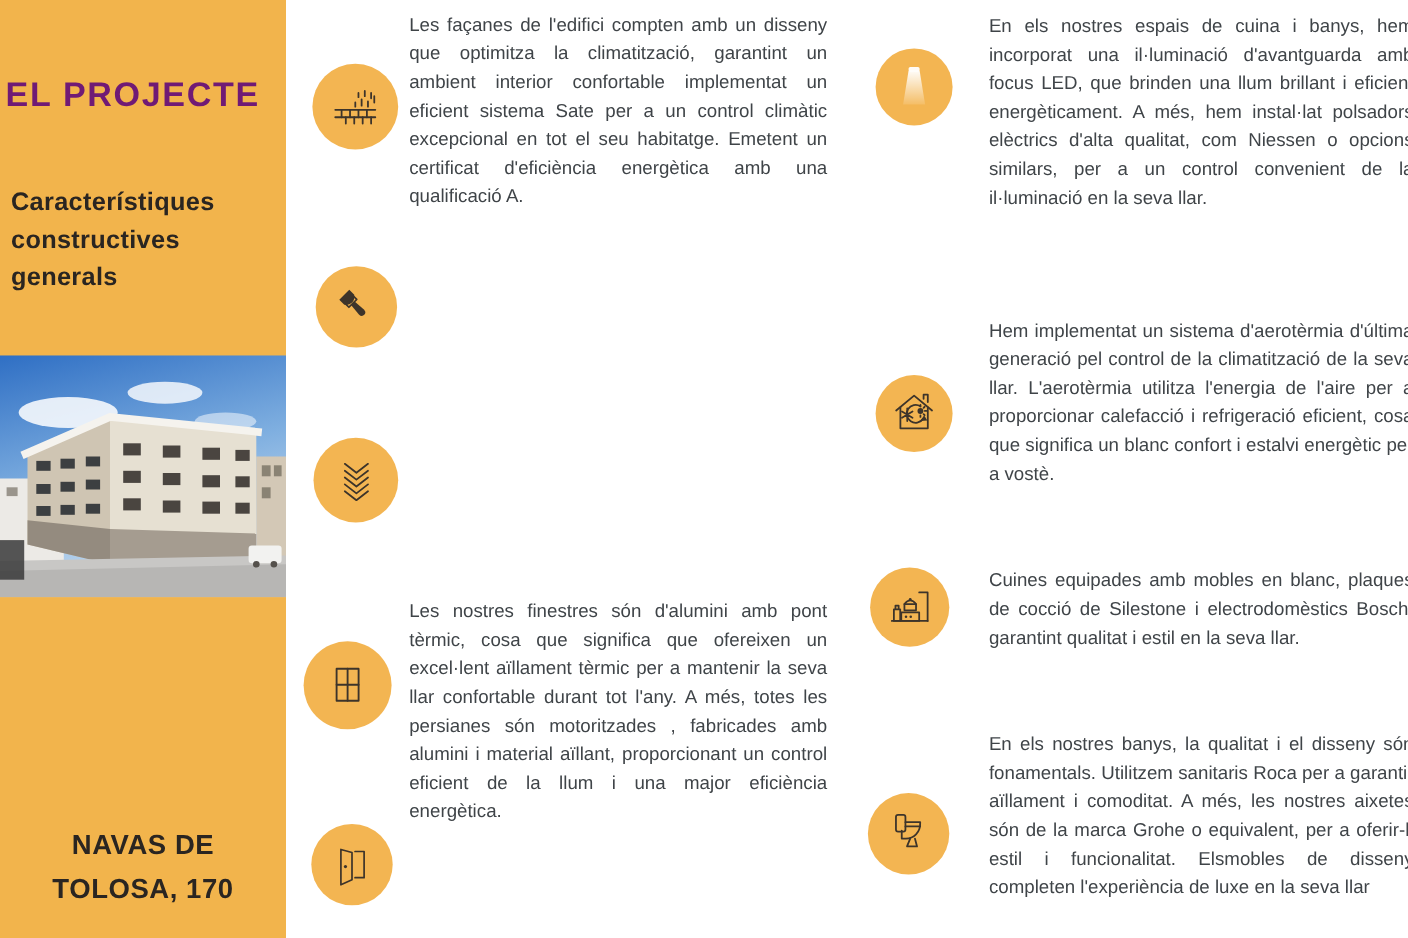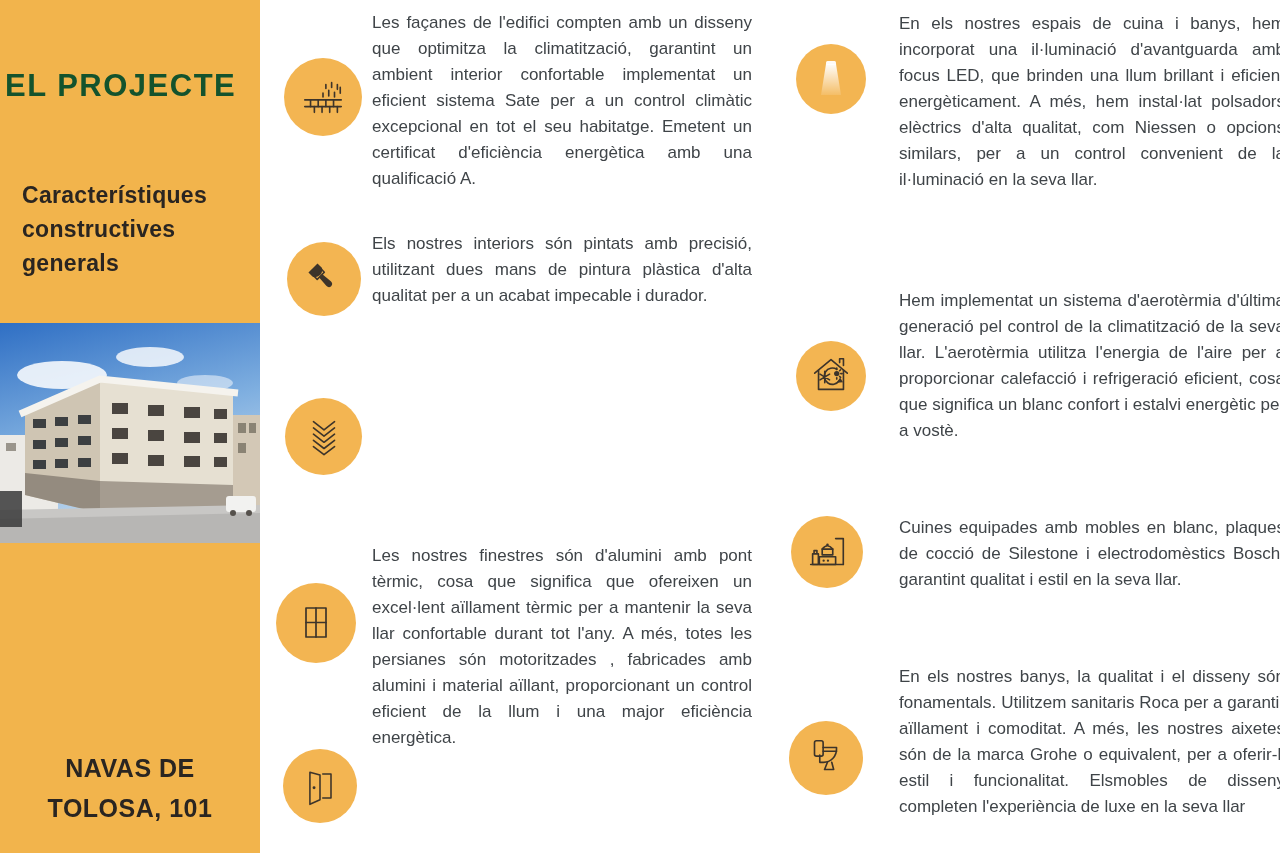--- a/index.html
+++ b/index.html
@@ -4,24 +4,24 @@
 <style>
   html,body{margin:0;padding:0;background:#ffffff;}
   .page{
     position:relative;width:1280px;height:853px;background:#ffffff;overflow:hidden;
     font-family:"Liberation Sans","DejaVu Sans",sans-serif;
   }
   
   .sidebar{position:absolute;left:0;top:0;width:260px;height:853px;background:#F2B44C;}
   .sidebar-title{
     position:absolute;left:5px;top:68px;width:252px;margin:0;
-    color:#14532d;font-size:31px;font-weight:700;letter-spacing:1.5px;white-space:nowrap;
+    color:#701a75;font-size:31px;font-weight:700;letter-spacing:1.5px;white-space:nowrap;
   }
   .sidebar-subtitle{
-    position:absolute;left:10px;top:166px;width:235px;margin:12px;
+    position:absolute;left:10px;top:166px;width:235px;margin:0;
     color:#2A2521;font-size:23px;font-weight:700;line-height:34px;letter-spacing:0.3px;
   }
   .building{position:absolute;left:0;top:323px;width:260px;height:220px;display:block;}
   .sidebar-address{
     position:absolute;left:30px;top:748px;width:200px;margin:0;text-align:center;
     color:#2A2521;font-size:25px;font-weight:700;line-height:40px;letter-spacing:0.5px;
   }
   
   .para{
     position:absolute;margin:0;text-align:justify;
@@ -116,21 +116,21 @@
 
       <rect x="0" y="187" width="260" height="33" fill="#B7B6B4"></rect>
       <polygon points="0,187 260,182 260,190 0,196" fill="#C8C7C5"></polygon>
 
       <rect x="0" y="168" width="22" height="36" fill="#3A3A3A" opacity="0.85"></rect>
       <rect x="226" y="173" width="30" height="16" rx="3" fill="#F2F2F0"></rect>
       <circle cx="233" cy="190" r="3" fill="#55514C"></circle>
         <circle cx="249" cy="190" r="3" fill="#55514C"></circle>
     </svg>
 
-    <h2 class="sidebar-address">NAVAS DE TOLOSA, 101</h2>
+    <h2 class="sidebar-address">NAVAS DE TOLOSA, 170</h2>
   </div>
 
   <div class="icon-circle" id="l1i">
     <svg width="46" height="46" viewBox="0 0 48 48">
       <g class="ink" stroke-width="1.6">
         <path d="M5 27 H43 M5 34 H43"></path>
         <path d="M11 27 V34 M19 27 V34 M27 27 V34 M35 27 V34"></path>
         <path d="M15 34 V40 M23 34 V40 M31 34 V40 M39 34 V40"></path>
         <path d="M24 20 V24 M30 17 V23 M36 19 V24 M42 14 V20 M27 11 V15 M33 9 V14 M39 11 V16"></path>
       </g>
@@ -140,21 +140,20 @@
 
   <div class="icon-circle" id="l2i">
     <svg width="44" height="44" viewBox="0 0 48 48">
       <g transform="rotate(-45 24 24)">
         <path class="ink-fill" d="M17 7 h14 v7 q-3 4 -7 4 t-7 -4 z"></path>
         <rect class="ink" x="18.5" y="15" width="11" height="4"></rect>
         <path class="ink-fill" d="M21.5 19 L20.5 31 q0 4 3.5 4 t3.5 -4 L26.5 19 z"></path>
       </g>
     </svg>
   </div>
-  <p class="para lcol" id="l2t">Els nostres interiors són pintats amb precisió, utilitzant dues mans de pintura plàstica d'alta qualitat per a un acabat impecable i durador.</p>
 
   <div class="icon-circle" id="l3i">
     <svg width="46" height="46" viewBox="0 0 48 48">
       <g class="ink" stroke-width="1.9">
         <path d="M13 8 l11 8.5 L35 8"></path>
         <path d="M13 14.5 l11 8.5 L35 14.5"></path>
         <path d="M13 21 l11 8.5 L35 21"></path>
         <path d="M13 27.5 l11 8.5 L35 27.5"></path>
         <path d="M13 34 l11 8.5 L35 34"></path>
       </g>

